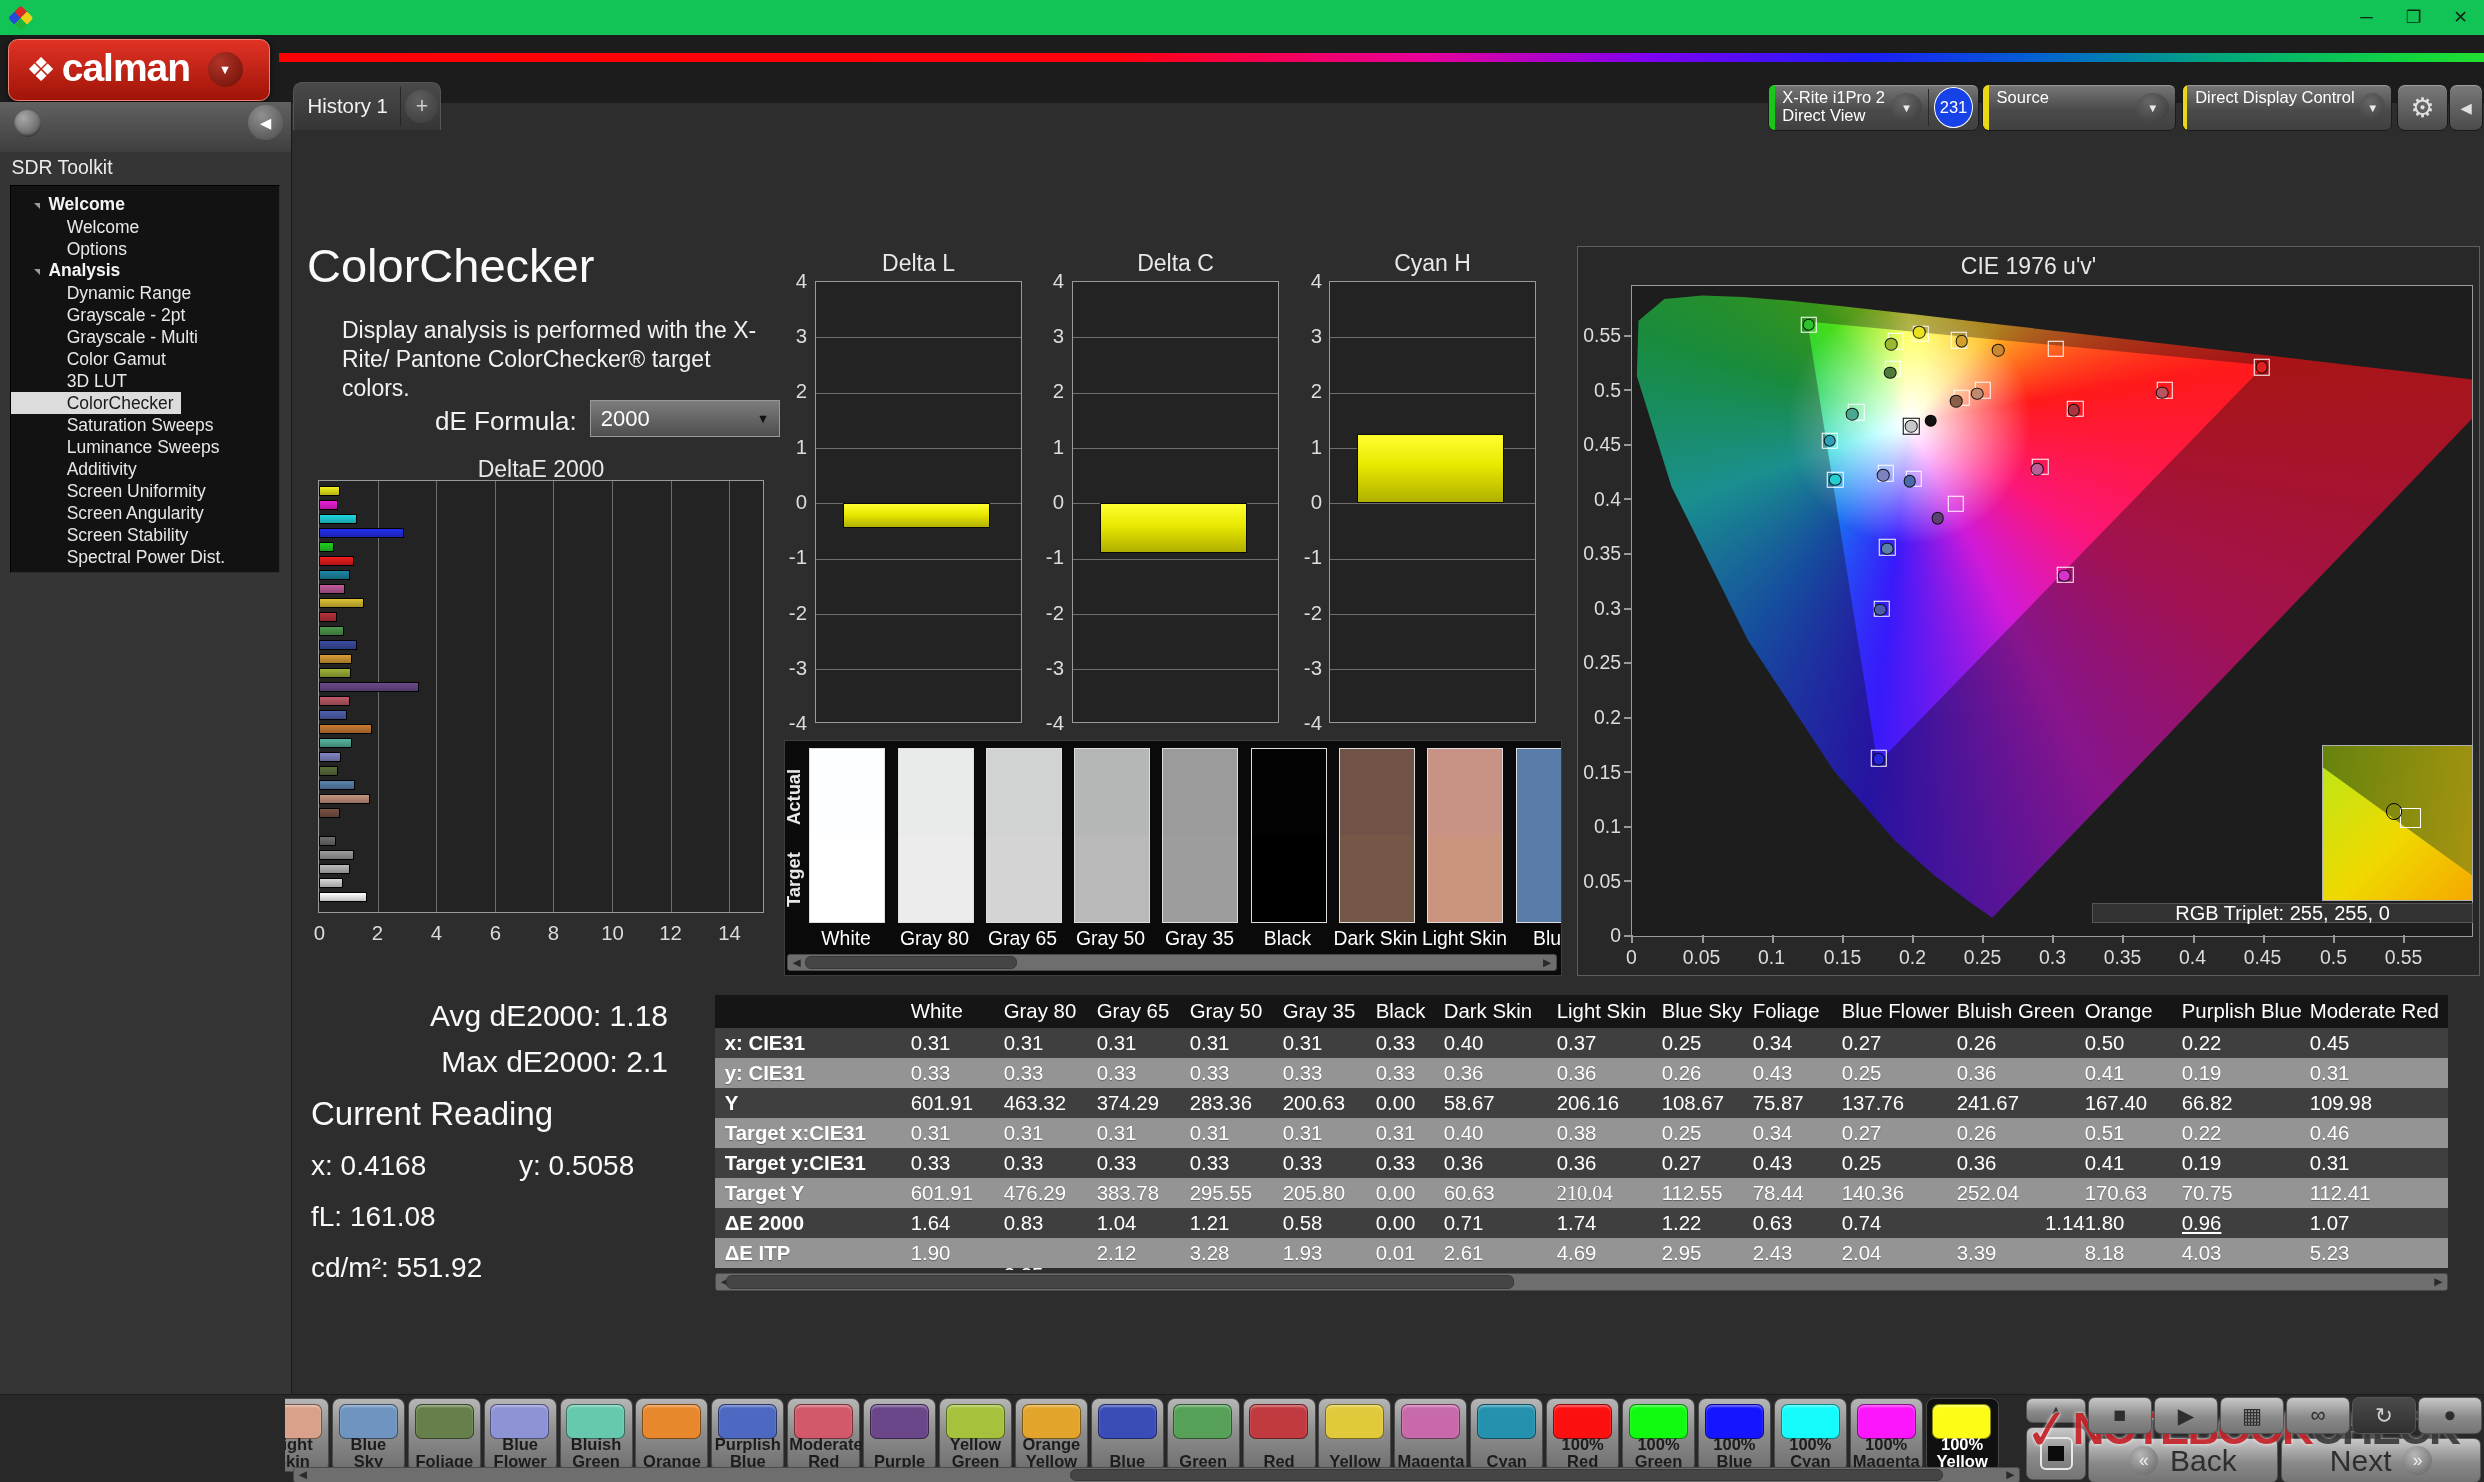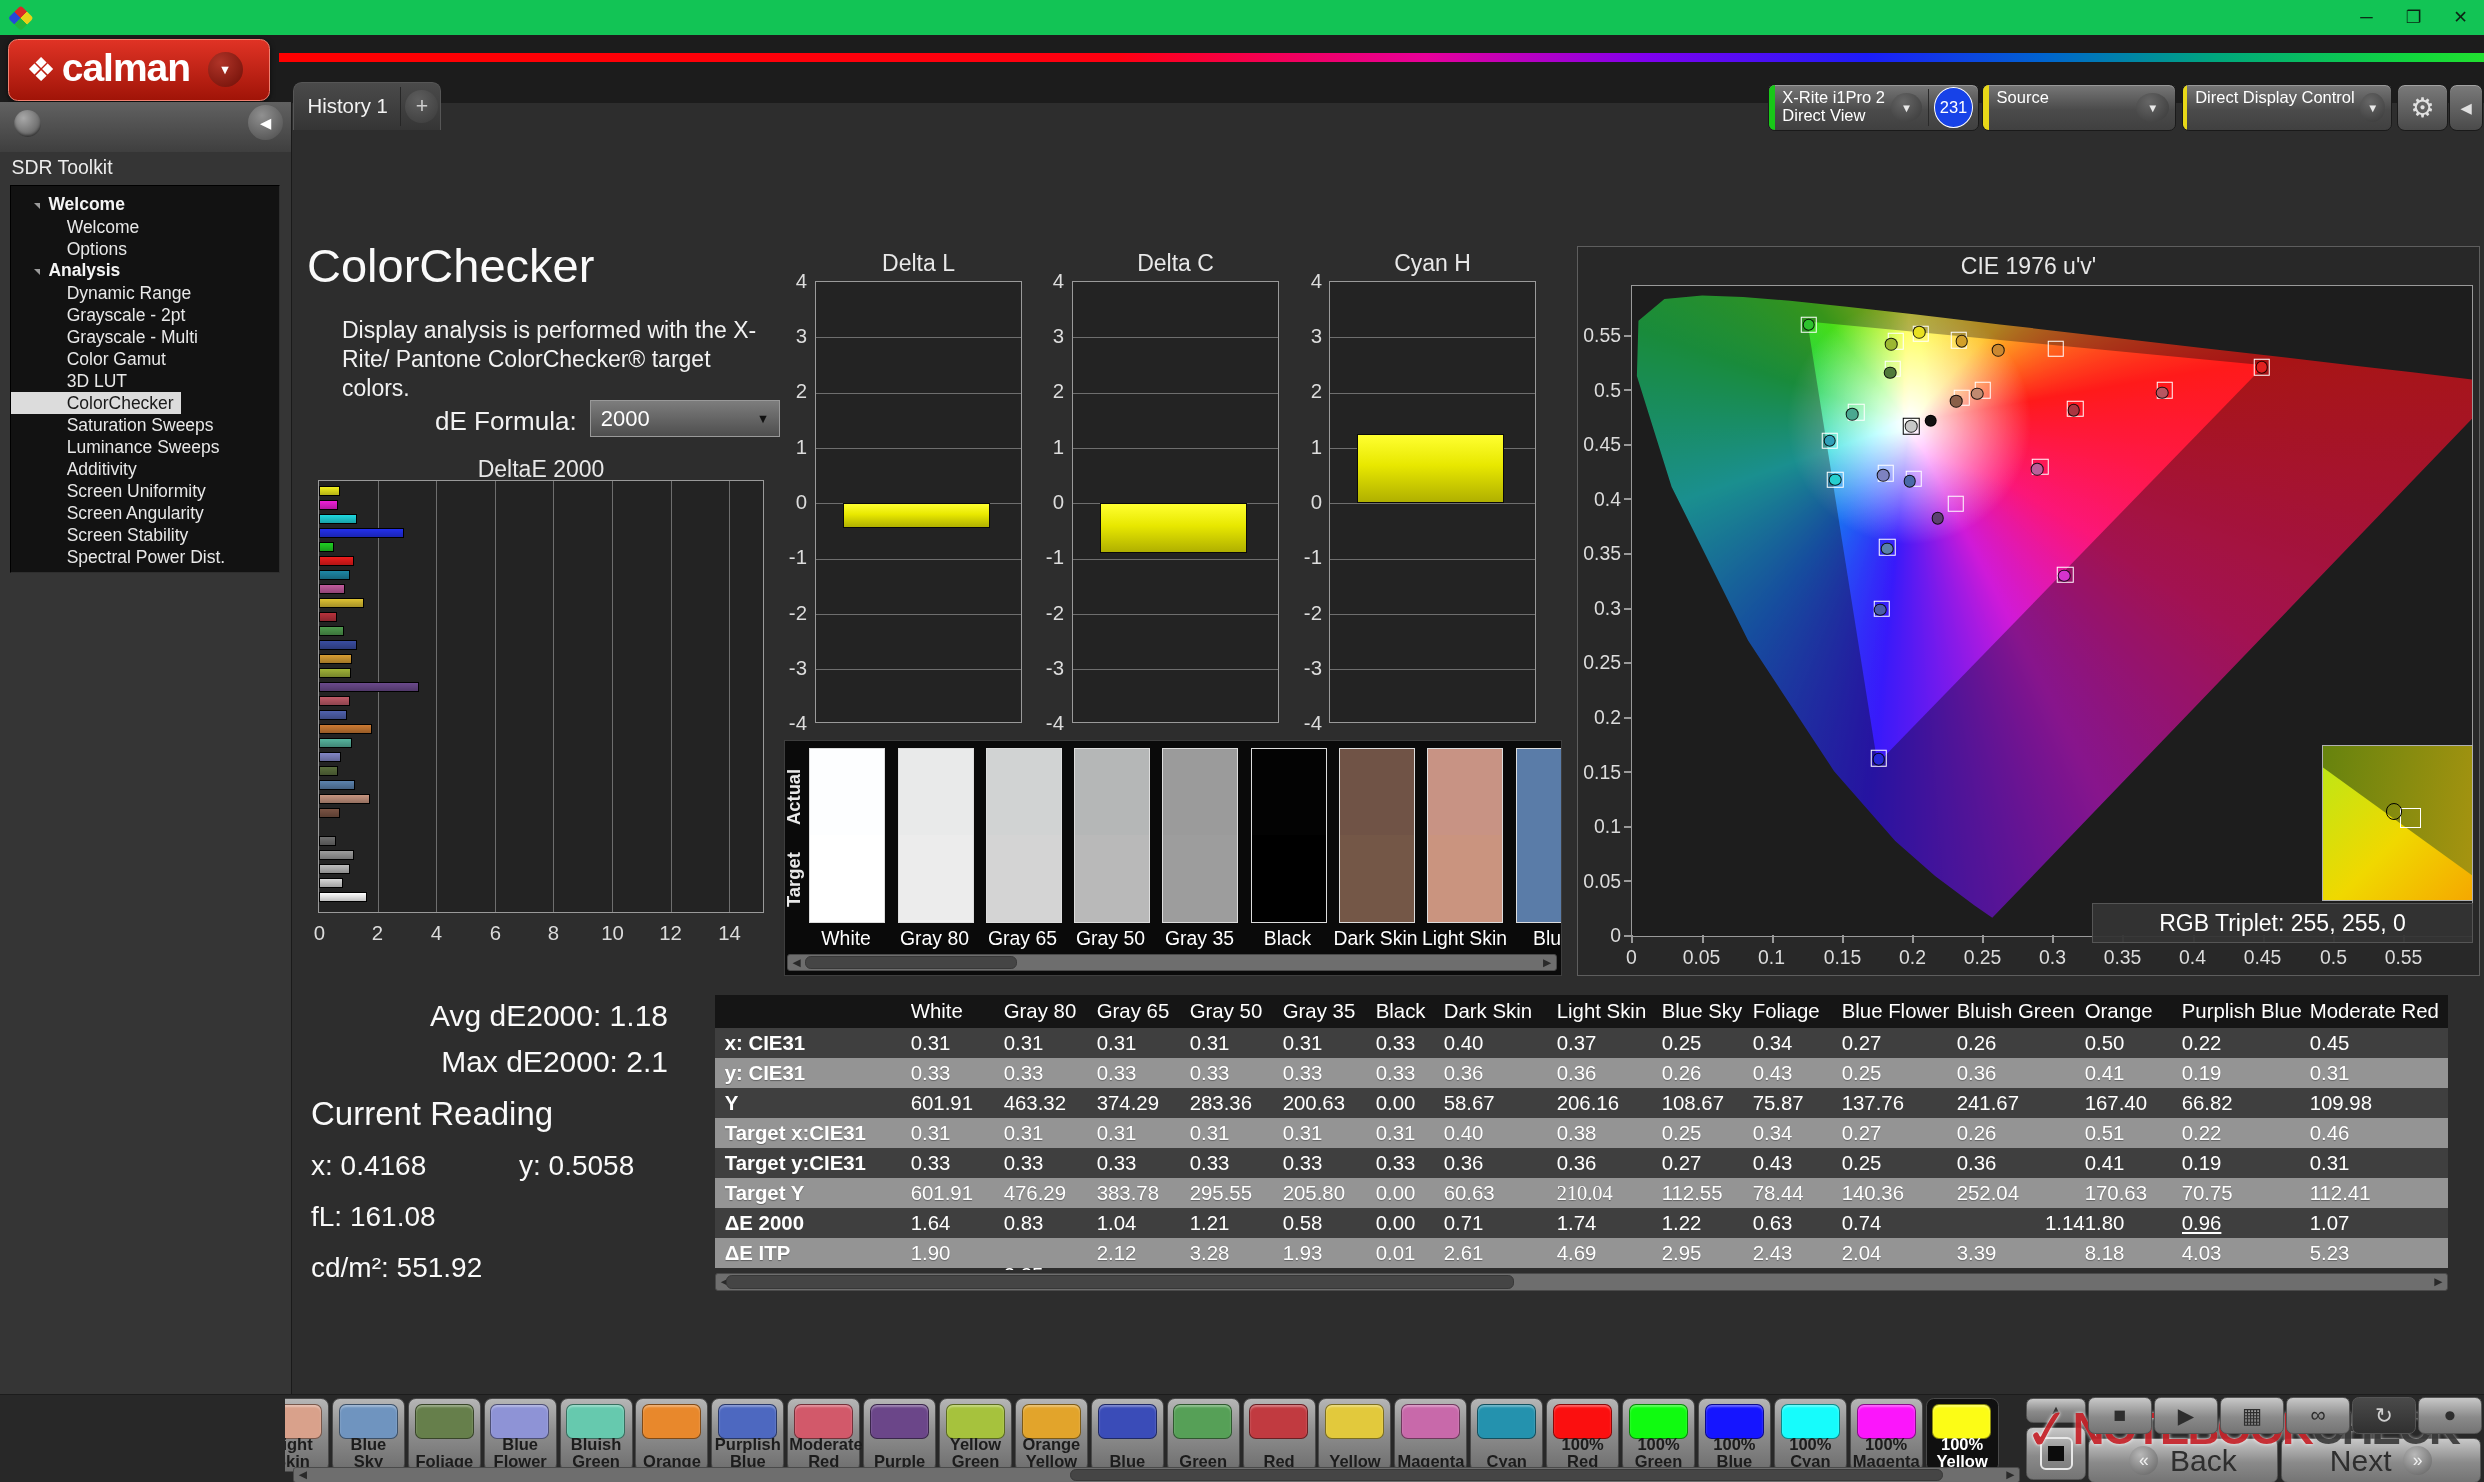--- a/index.html
+++ b/index.html
@@ -108,22 +108,22 @@
   .cie-sq.dark{border-color:#000;}
   .cie-dot{position:absolute;width:12.6px;height:12.6px;border-radius:50%;border:1.9px solid rgba(0,0,0,.85);box-sizing:border-box;transform:translate(-50%,-50%);}
   .cie-tick{position:absolute;background:#9a9a9a;}
   .cie-lab{position:absolute;font-size:19.4px;color:#dcdcdc;}
   #cie-inset{position:absolute;left:744px;top:498px;width:151px;height:156px;border:1.9px solid #b0b0b0;
      background:linear-gradient(135deg,#b8e818,#f0d800 55%,#f5a800);box-sizing:border-box;}
   #cie-inset-olive{position:absolute;inset:0;background:linear-gradient(100deg,#66830e,#a89410);
      clip-path:polygon(0 0,100% 0,100% 84%,0 14%);}
   #inset-square{position:absolute;left:52%;top:40%;width:18.4px;height:18.4px;border:1.9px solid #fff;}
   #inset-dot{position:absolute;left:42%;top:37%;width:14.6px;height:14.6px;border:1.9px solid #000;border-radius:50%;}
-  #rgb-bar{position:absolute;left:514px;top:656px;width:381px;height:40px;background:rgba(52,52,52,.95);
-     border:1px solid #555;display:flex;align-items:center;justify-content:center;font-size:23px;color:#fff;box-sizing:border-box;}
+  #rgb-bar{position:absolute;left:514px;top:656px;width:381px;height:20px;background:rgba(52,52,52,.95);
+     border:1px solid #555;display:flex;align-items:center;justify-content:center;font-size:20px;color:#fff;box-sizing:border-box;}
   
   .stat{position:absolute;color:#fafafa;}
   
   #ctable{left:715px;top:995px;width:1733px;height:275px;overflow:hidden;font-size:20.4px;}
   .trow{display:flex;height:30px;align-items:center;}
   .trow.head{height:33px;background:#151515;}
   .trow.odd{background:#3f3f3f;}
   .trow.even{background:#949494;text-shadow:0 1px 1px rgba(0,0,0,.35);}
   .tcell{flex:none;white-space:nowrap;overflow:hidden;color:#fff;}
   .tcell.lab{font-weight:700;padding-left:9.7px;}

